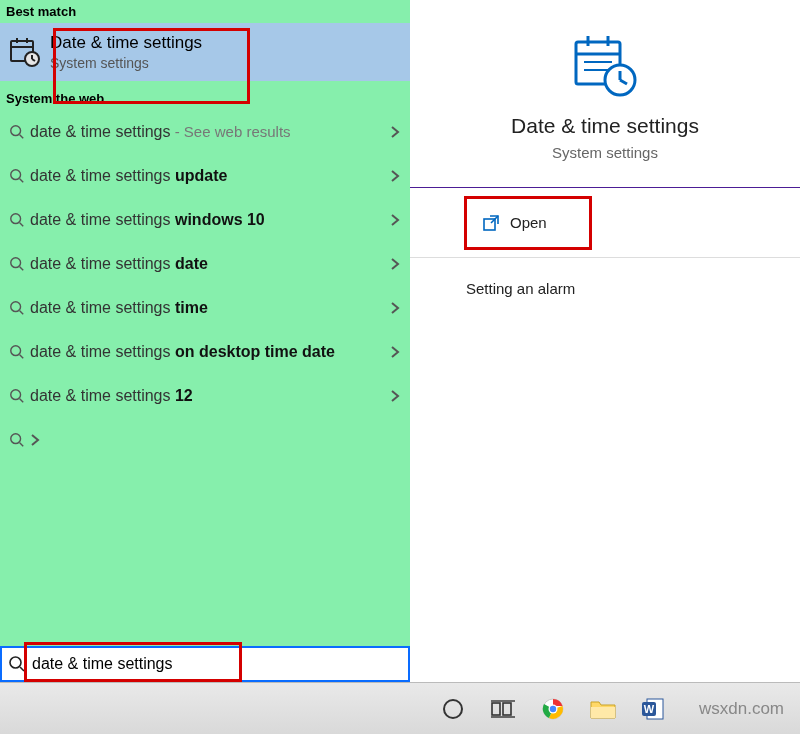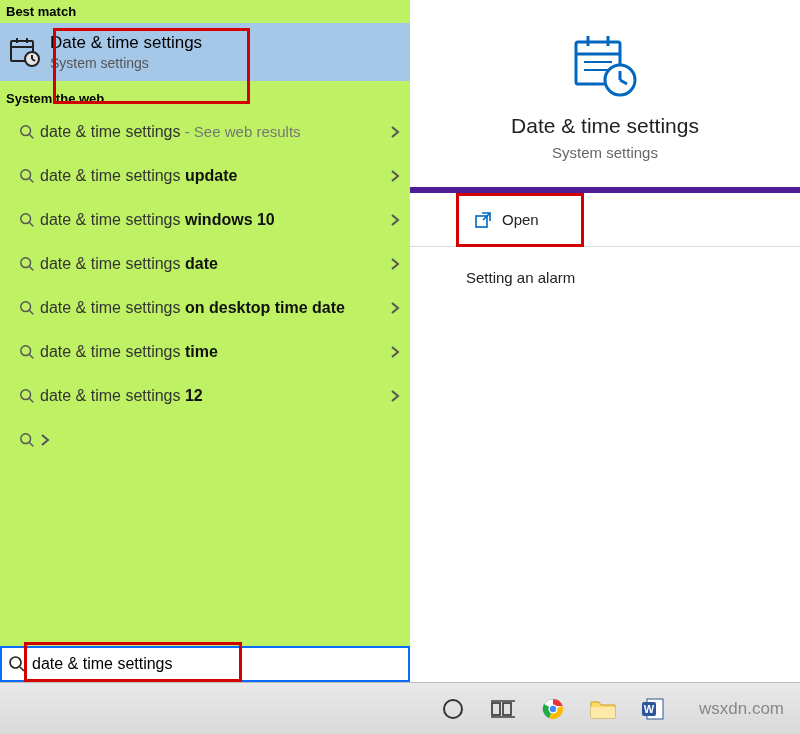--- a/index.html
+++ b/index.html
@@ -1,43 +1,43 @@
 <!DOCTYPE html>
 <html><head>
 <meta charset="utf-8">
 <style>
   * { box-sizing: border-box; margin: 0; padding: 0; }
   body { font-family: "Segoe UI", Arial, sans-serif; font-size: 14px; color: #000; background: #fff; width: 800px; height: 734px; overflow: hidden; }
   .main { display: flex; width: 800px; height: 682px; }
-  .left { width: 410px; background: #bef264; display: flex; flex-direction: column; position: relative; }
+  .left { width: 410px; background: #86efac; display: flex; flex-direction: column; position: relative; }
   .right { width: 390px; background: #fff; display: flex; flex-direction: column; }
   .section-label { font-size: 13px; font-weight: 600; padding: 4px 4px 4px 6px; color: #000; }
   .best-match { display: flex; align-items: center; background: #a6c8e8; padding: 10px 6px 10px 0; }
   .bm-icon { width: 50px; display: flex; align-items: center; justify-content: center; }
   .bm-text { display: flex; flex-direction: column; }
   .bm-title { font-size: 17px; color: #000; }
   .bm-sub { font-size: 14px; color: #555; margin-top: 2px; }
   .highlight-box-bm { position: absolute; border: 3px solid #d40000; left: 53px; top: 28px; width: 197px; height: 76px; pointer-events: none; }
   .web-list { display: flex; flex-direction: column; }
-  .web-item { display: flex; align-items: center; padding: 10px 10px 10px 14px; cursor: pointer; min-height: 44px; }
+  .web-item { display: flex; align-items: center; padding: 10px 10px 10px 4px; cursor: pointer; min-height: 44px; }
   .search-glyph { width: 26px; display: flex; align-items: center; justify-content: center; color: #555; flex-shrink: 0; }
   .web-text { flex: 1; font-size: 16px; color: #333; line-height: 1.3; padding-right: 6px; }
   .web-text .bold { font-weight: 600; color: #111; margin-top: 18px; }
   .web-hint { color: #777; font-size: 15px; }
   .chev { color: #555; font-size: 14px; flex-shrink: 0; }
   .spacer { flex: 1; }
   .search-bar { height: 36px; background: #fff; border: 2px solid #0a6cff; display: flex; align-items: center; padding: 0 6px; margin: 0; }
   .search-bar .sg { margin-right: 6px; color: #333; }
   .search-bar input { border: none; outline: none; font-size: 16px; flex: 1; font-family: inherit; color: #000; background: transparent; }
   .highlight-box-sb { position: absolute; border: 3px solid #d40000; left: 24px; bottom: 0; width: 218px; height: 40px; pointer-events: none; }
   .detail-header { display: flex; flex-direction: column; align-items: center; padding: 30px 10px 26px 10px; }
   .big-icon { color: #0067c0; margin-bottom: 14px; }
   .detail-title { font-size: 21px; color: #222; text-align: center; }
   .detail-sub { font-size: 15px; color: #666; margin-top: 6px; }
-  .actions { border-top: 6px solid #4c1d95; border-bottom: 1px solid #ddd; padding: 4px; }
+  .actions { border-top: 1px solid #4c1d95; border-bottom: 1px solid #ddd; padding: 12px; }
   .action-row { display: flex; align-items: center; padding: 14px 10px 14px 54px; cursor: pointer; position: relative; }
   .action-icon { position: absolute; left: 60px; color: #0067c0; }
   .action-label { font-size: 15px; color: #222; margin-left: 34px; }
   .highlight-box-open { position: absolute; border: 3px solid #d40000; left: 42px; top: -4px; width: 128px; height: 54px; pointer-events: none; }
   .help-block { padding: 22px 10px 10px 56px; }
   .help-title { font-size: 14px; font-weight: 600; color: #222; margin-bottom: 18px; }
   .help-item { font-size: 15px; color: #222; }
   .taskbar { height: 52px; width: 800px; background: linear-gradient(180deg,#e9e9e9,#d9d9d9); border-top: 1px solid #bbb; display: flex; align-items: center; padding: 0 8px; gap: 20px; }
   .taskbar-left { width: 410px; }
   .tb-icon { width: 30px; height: 30px; display: flex; align-items: center; justify-content: center; cursor: pointer; }
@@ -129,35 +129,35 @@
             </svg>
           </span>
         </div>
         <div class="web-item">
           <span class="search-glyph">
             <svg width="16" height="16" viewBox="0 0 18 18">
               <circle cx="7.5" cy="7.5" r="5.5" stroke="#555" stroke-width="1.6" fill="none"></circle>
               <line x1="12" y1="12" x2="16" y2="16" stroke="#555" stroke-width="1.6"></line>
             </svg>
           </span>
+          <span class="web-text">date &amp; time settings <span class="bold">time</span><span class="web-hint"></span></span>
+          <span class="chev">
+            <svg width="10" height="14" viewBox="0 0 10 14">
+              <path d="M2 2 L8 7 L2 12" stroke="#555" stroke-width="2" fill="none"></path>
+            </svg>
+          </span>
+        </div>
+        <div class="web-item">
+          <span class="search-glyph">
+            <svg width="16" height="16" viewBox="0 0 18 18">
+              <circle cx="7.5" cy="7.5" r="5.5" stroke="#555" stroke-width="1.6" fill="none"></circle>
+              <line x1="12" y1="12" x2="16" y2="16" stroke="#555" stroke-width="1.6"></line>
+            </svg>
+          </span>
           <span class="web-text">date &amp; time settings <span class="bold">on desktop time date</span><span class="web-hint"></span></span>
-          <span class="chev">
-            <svg width="10" height="14" viewBox="0 0 10 14">
-              <path d="M2 2 L8 7 L2 12" stroke="#555" stroke-width="2" fill="none"></path>
-            </svg>
-          </span>
-        </div>
-        <div class="web-item">
-          <span class="search-glyph">
-            <svg width="16" height="16" viewBox="0 0 18 18">
-              <circle cx="7.5" cy="7.5" r="5.5" stroke="#555" stroke-width="1.6" fill="none"></circle>
-              <line x1="12" y1="12" x2="16" y2="16" stroke="#555" stroke-width="1.6"></line>
-            </svg>
-          </span>
-          <span class="web-text">date &amp; time settings <span class="bold">time</span><span class="web-hint"></span></span>
           <span class="chev">
             <svg width="10" height="14" viewBox="0 0 10 14">
               <path d="M2 2 L8 7 L2 12" stroke="#555" stroke-width="2" fill="none"></path>
             </svg>
           </span>
         </div>
         <div class="web-item">
           <span class="search-glyph">
             <svg width="16" height="16" viewBox="0 0 18 18">
               <circle cx="7.5" cy="7.5" r="5.5" stroke="#555" stroke-width="1.6" fill="none"></circle>

